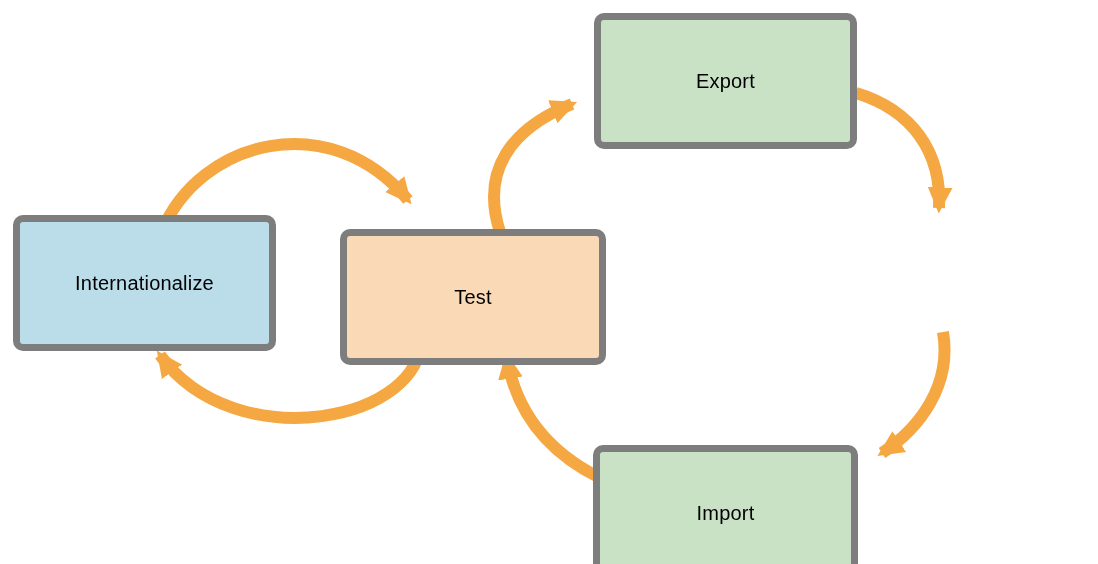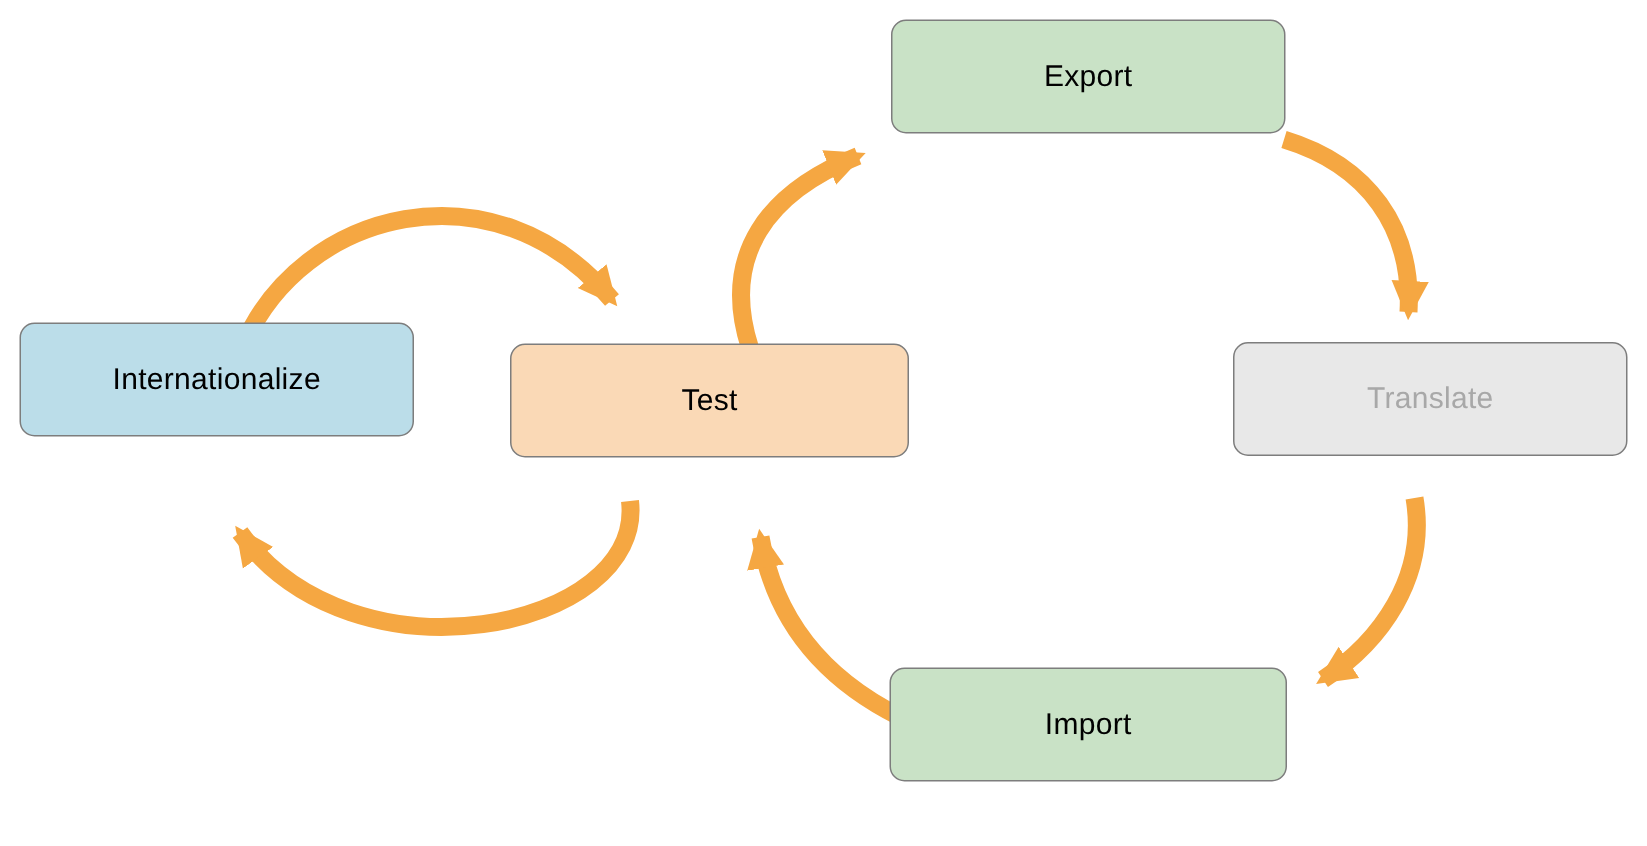--- a/index.html
+++ b/index.html
@@ -24,22 +24,22 @@
     display: block;
   }
   .arrow {
     fill: none;
     stroke-width: 12;
     stroke-linecap: butt;
   }
   .node {
     position: absolute;
     width: 263px;
-    height: 76px;
-    border: 1px solid #4c1d95;
+    height: 136px;
+    border: 7px solid #4c1d95;
     border-radius: 10px;
     display: flex;
     align-items: center;
     justify-content: center;
     box-sizing: border-box;
   }
   .node-label {
     font-size: 20px;
     letter-spacing: 0.2px;
     white-space: nowrap;
@@ -80,21 +80,18 @@
   </div>
 
   <div class="node node-test" style="background: rgb(250, 217, 182); color: rgb(0, 0, 0); border-color: rgb(125, 125, 125); margin-left: 18px;">
     <span class="node-label">Test</span>
   </div>
 
   <div class="node node-export" style="background: rgb(201, 226, 198); color: rgb(0, 0, 0); border-color: rgb(125, 125, 125);">
     <span class="node-label">Export</span>
   </div>
 
-  <div class="node node-translate" style="background: rgb(232, 232, 232); color: rgb(168, 168, 168); border-color: rgb(125, 125, 125);">
-    <span class="node-label">Translate</span>
-  </div>
 
   <div class="node node-import" style="background: rgb(201, 226, 198); color: rgb(0, 0, 0); border-color: rgb(125, 125, 125);">
     <span class="node-label">Import</span>
   </div>
 
 </div>
 
 </body></html>

